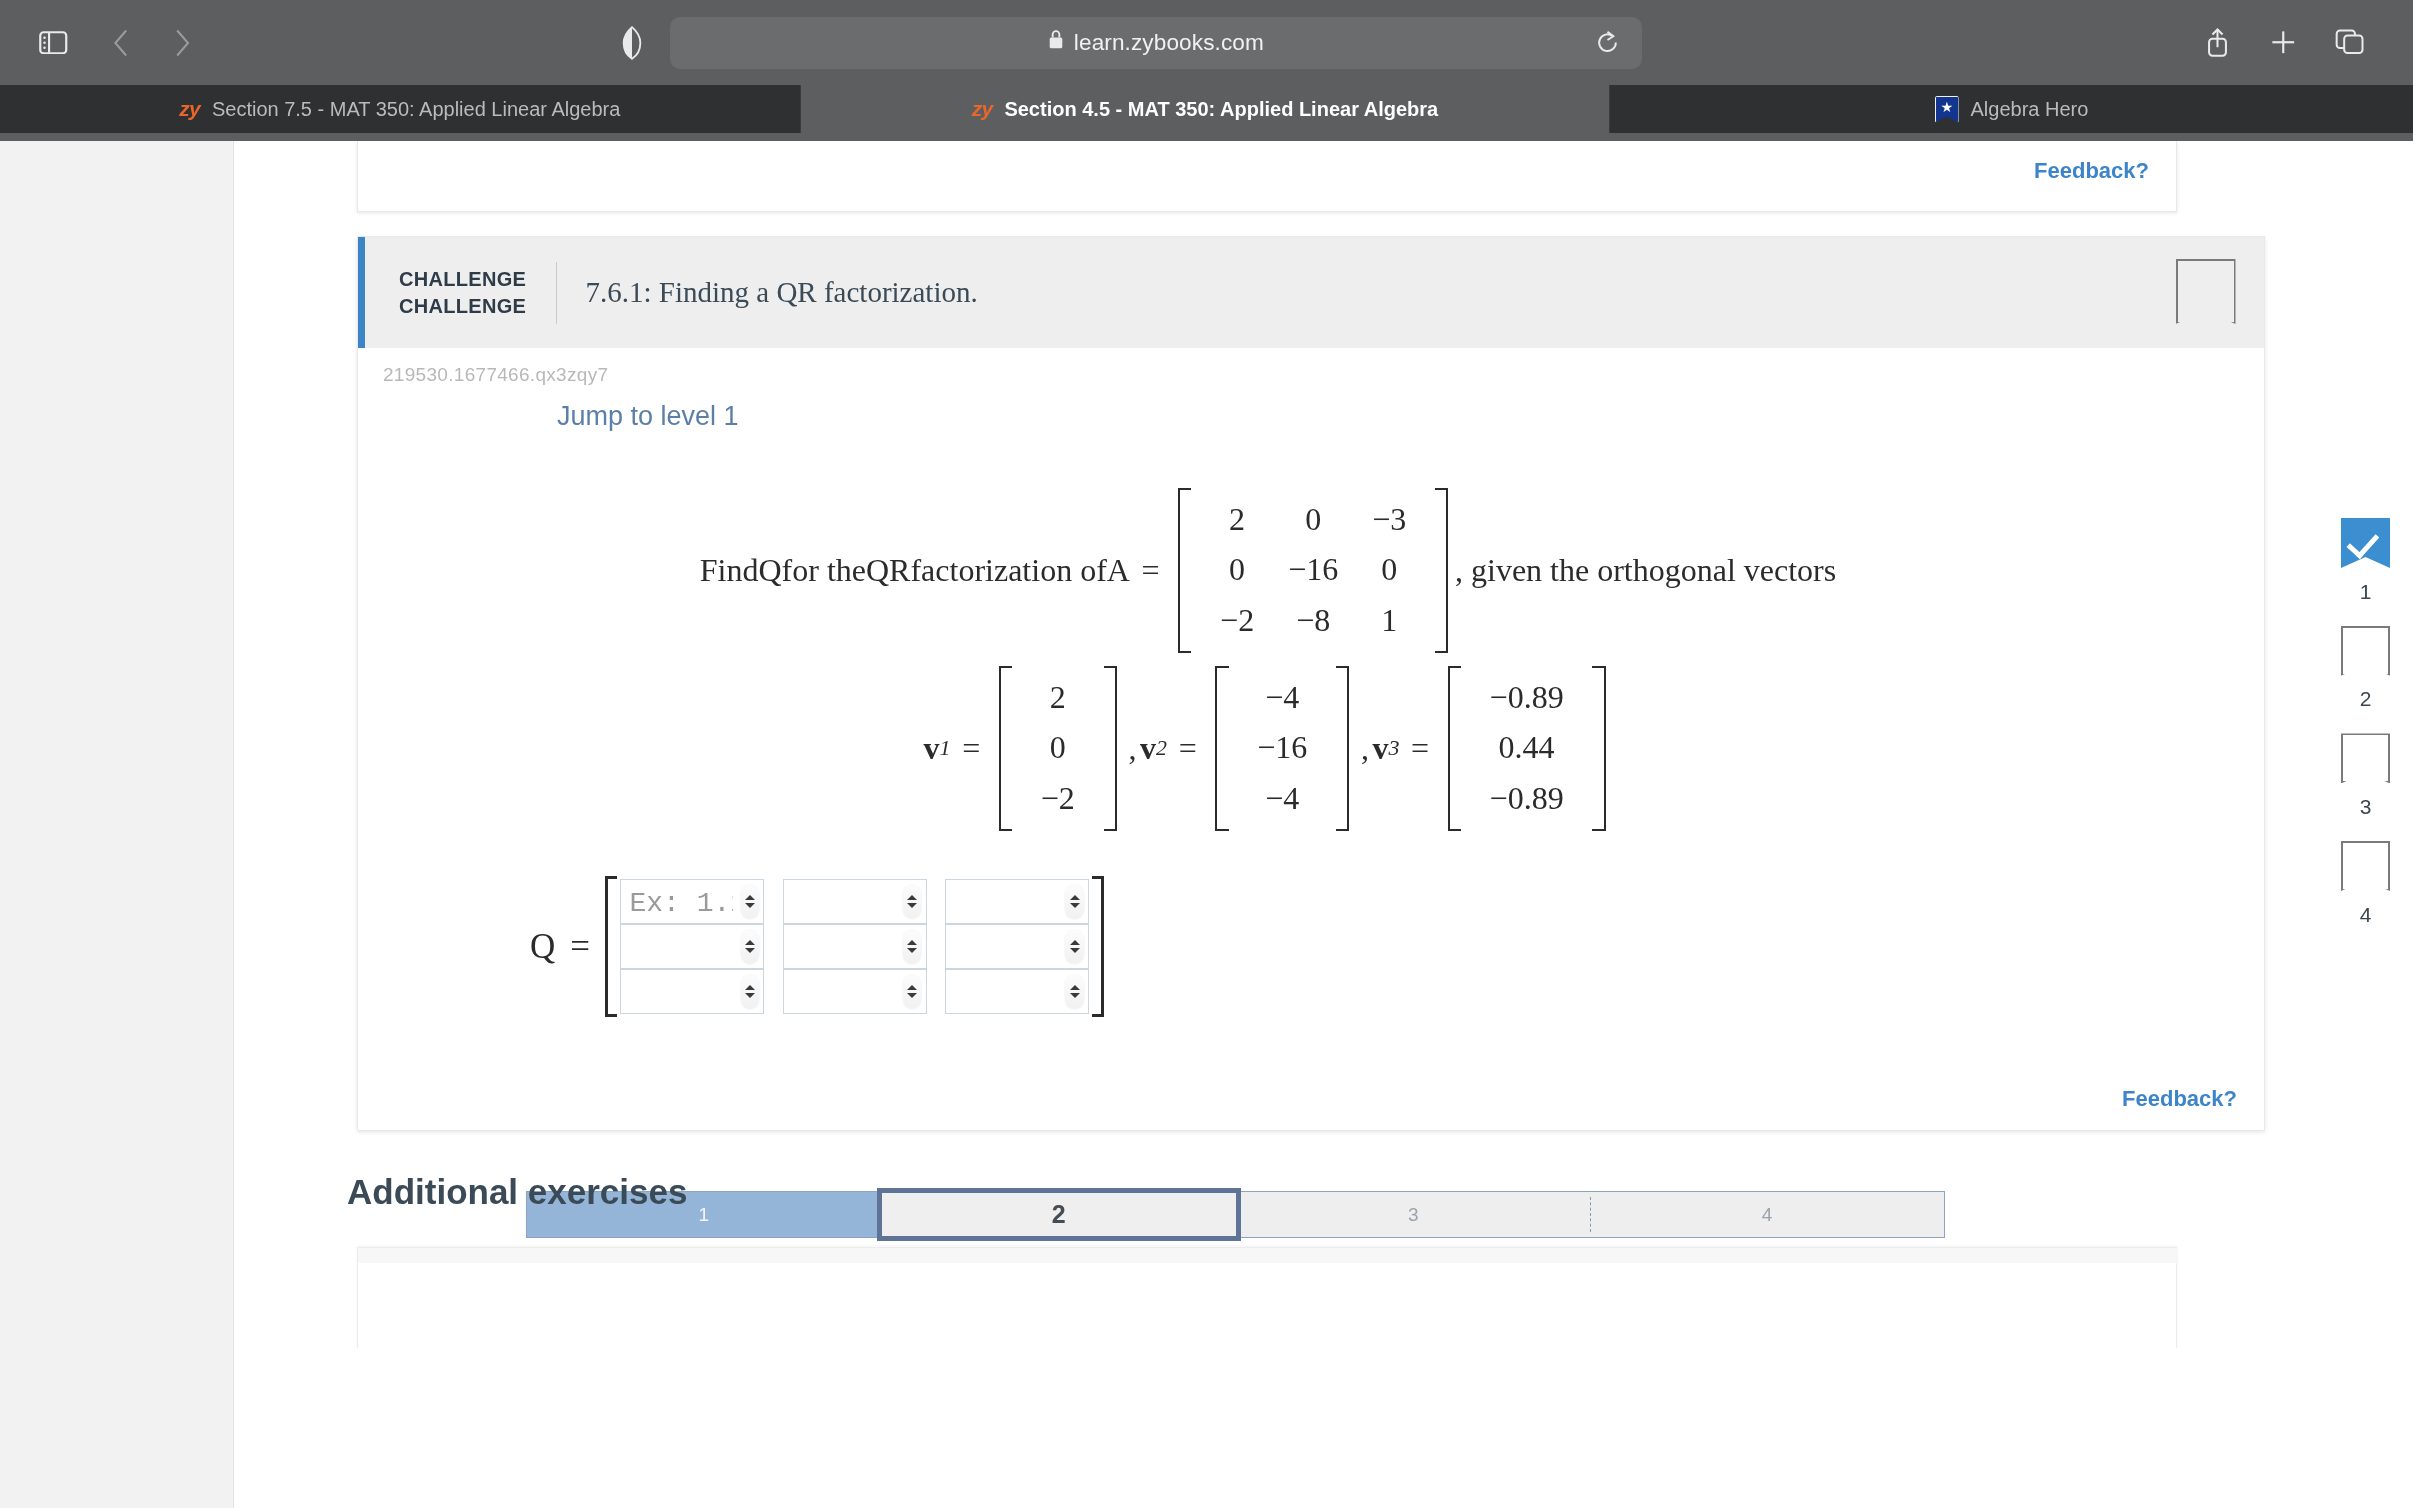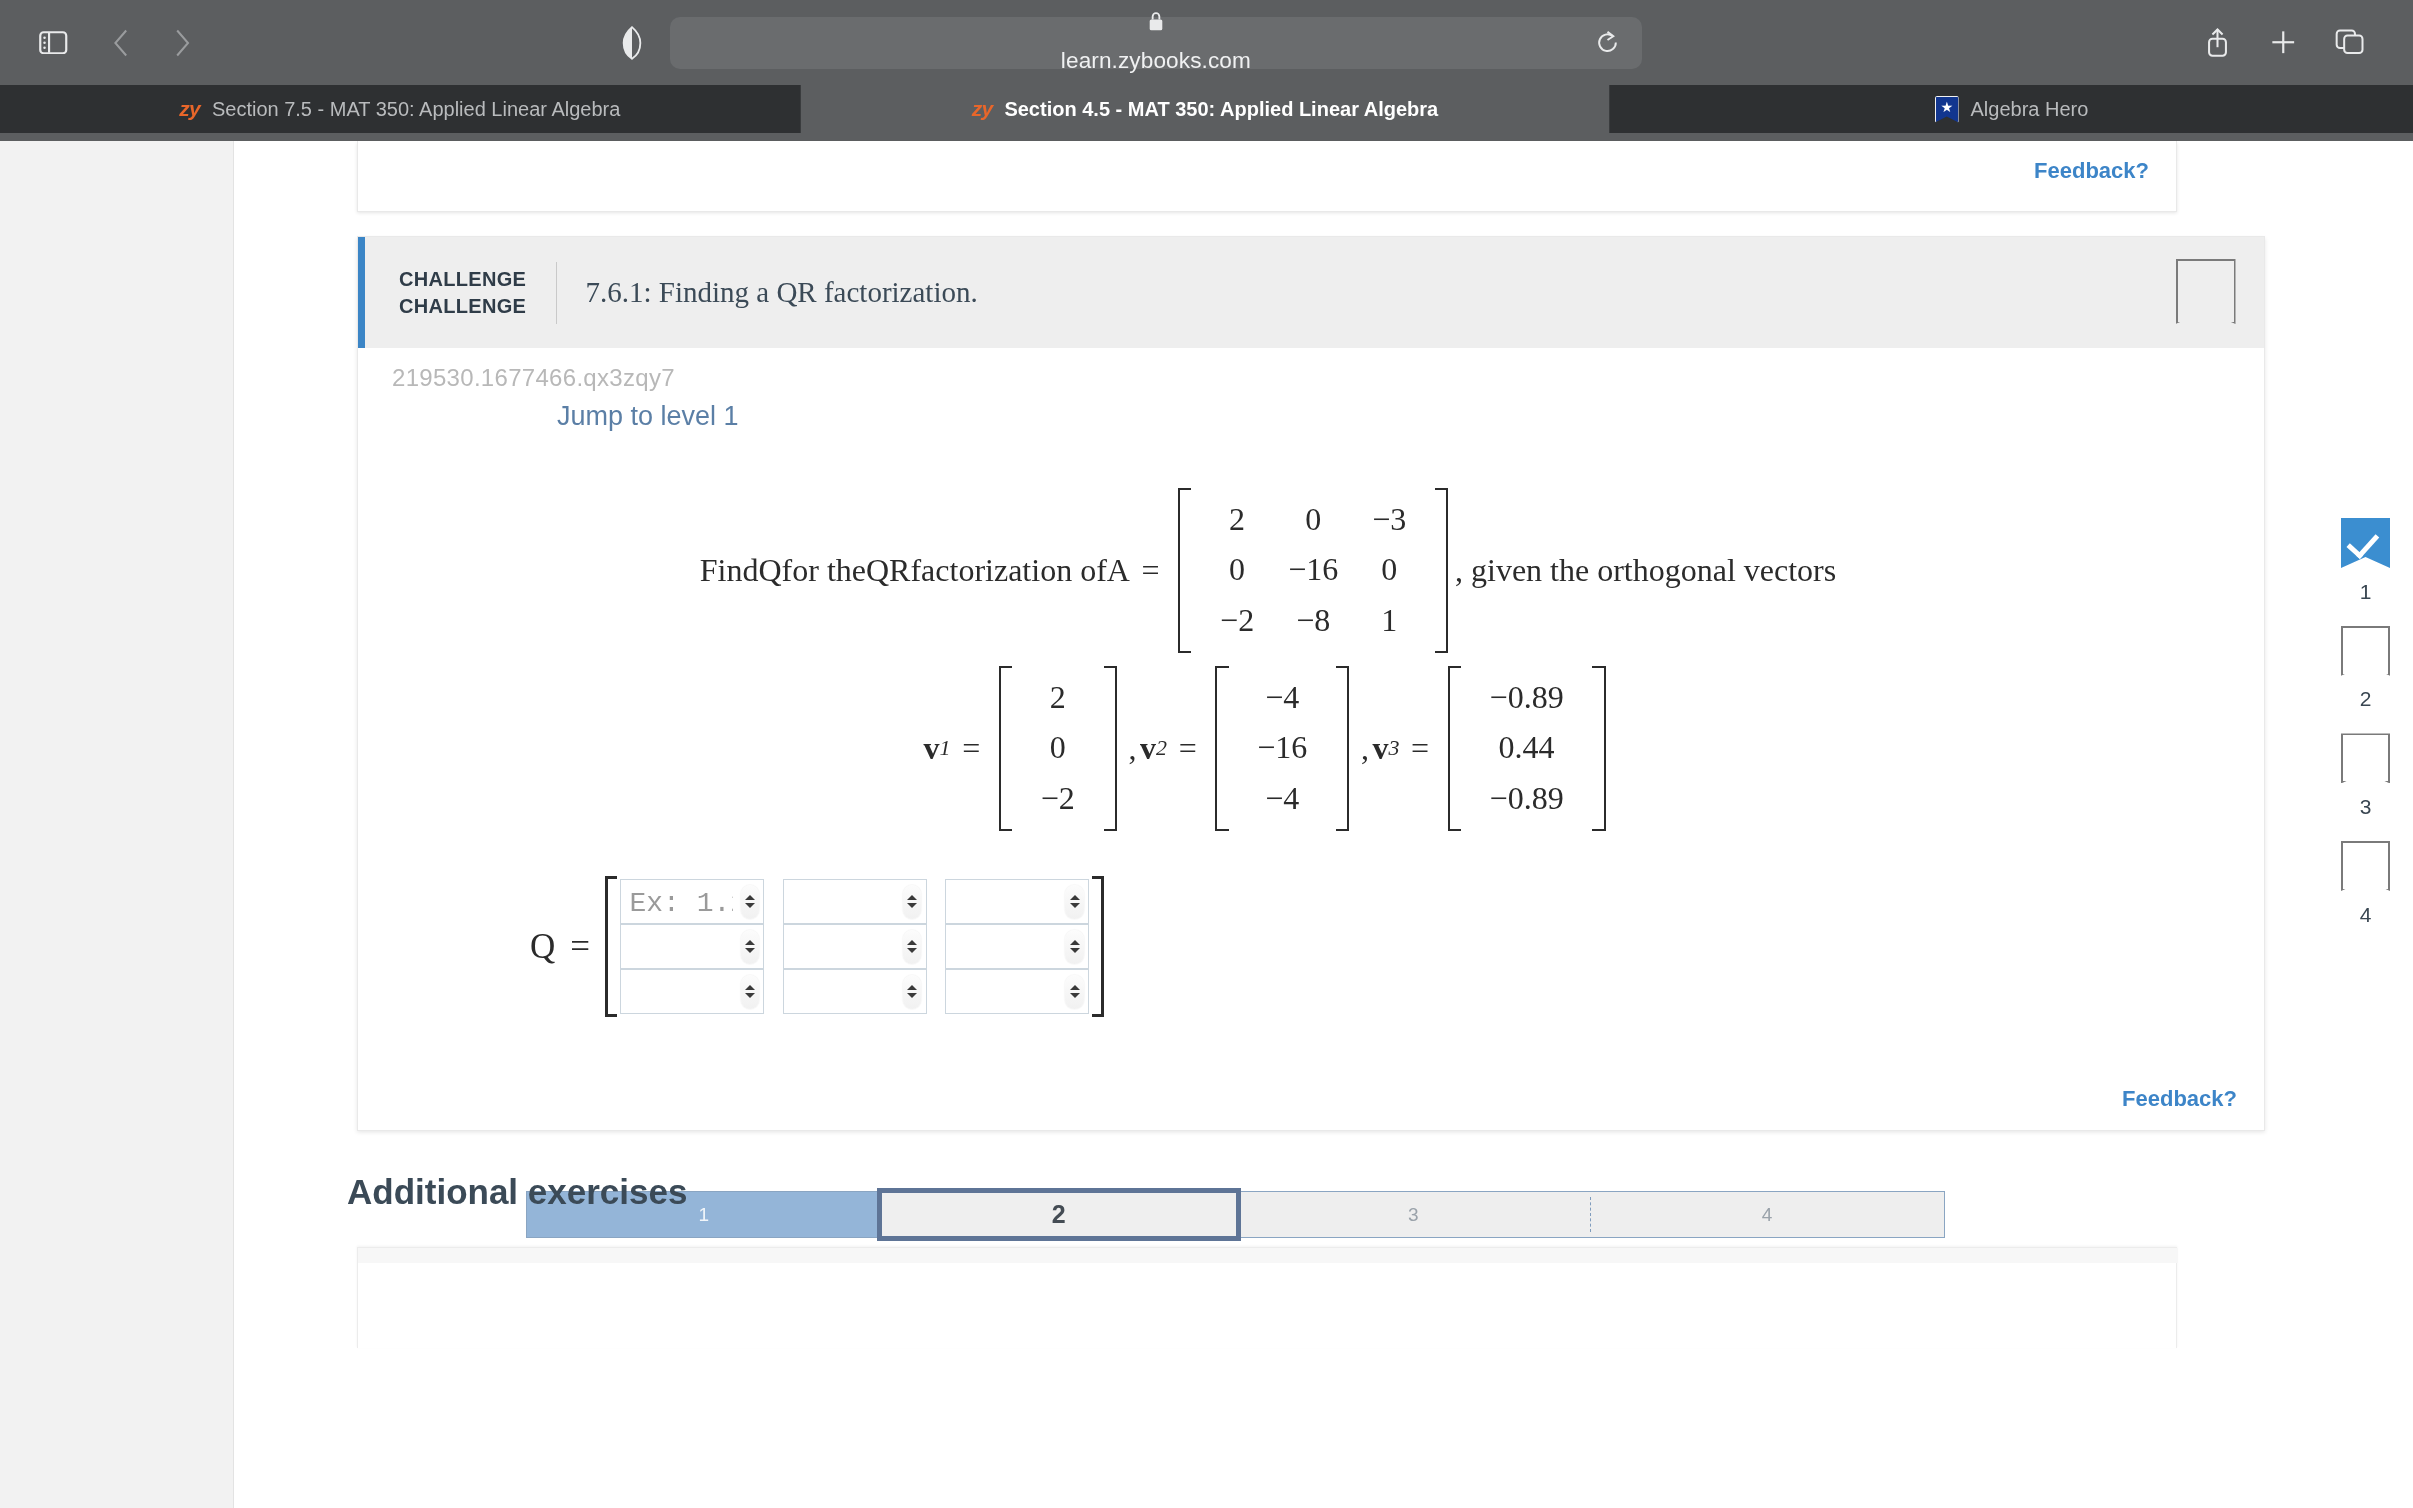--- a/index.html
+++ b/index.html
@@ -29,21 +29,21 @@
   .url-bar {
     margin-left: 18.4px;
     width: 972px; height: 52px;
     background: #6a6c6e;
     border-radius: 10px;
     display: flex; align-items: center; justify-content: center;
     position: relative;
   }
   .url-text {
     display: flex; align-items: center; gap: 10px;
-    color: #f0f1f2; font-size: 22.6px; letter-spacing: 0.1px; flex-direction: column;
+    color: #f0f1f2; font-size: 22.6px; letter-spacing: 0.1px;
   }
   .reload-btn {
     position: absolute; right: 18.4px; top: 50%;
     transform: translateY(-50%);
     width: 32px; height: 32px;
     display: flex; align-items: center; justify-content: center;
     color: #e9eaeb;
   }
   .tb-right { margin-left: auto; display: flex; gap: 27px; margin-right: 44px; }
 
@@ -150,23 +150,22 @@
   .bookmark-shape {
     position: absolute; right: 28.5px; top: 22px;
     width: 60px; height: 65px;
     border: 2.5px solid #7a7a7a;
     background: transparent;
     clip-path: polygon(0 0, 100% 0, 100% 100%, 50% 80%, 0 100%);
   }
 
   .activity-id {
     position: absolute; left: 25px; top: 127px;
-    font-size: 24px; color: #b8b8b8;
+    font-size: 19px; color: #b8b8b8;
     letter-spacing: 0.3px;
-    margin-left: 9px;
   }
   .jump-link {
     position: absolute; left: 199px; top: 164px;
     font-size: 27px; color: #5b7fa6;
     cursor: pointer;
   }
 
   
   .math-row {
     position: absolute; left: 0; top: 251px;

